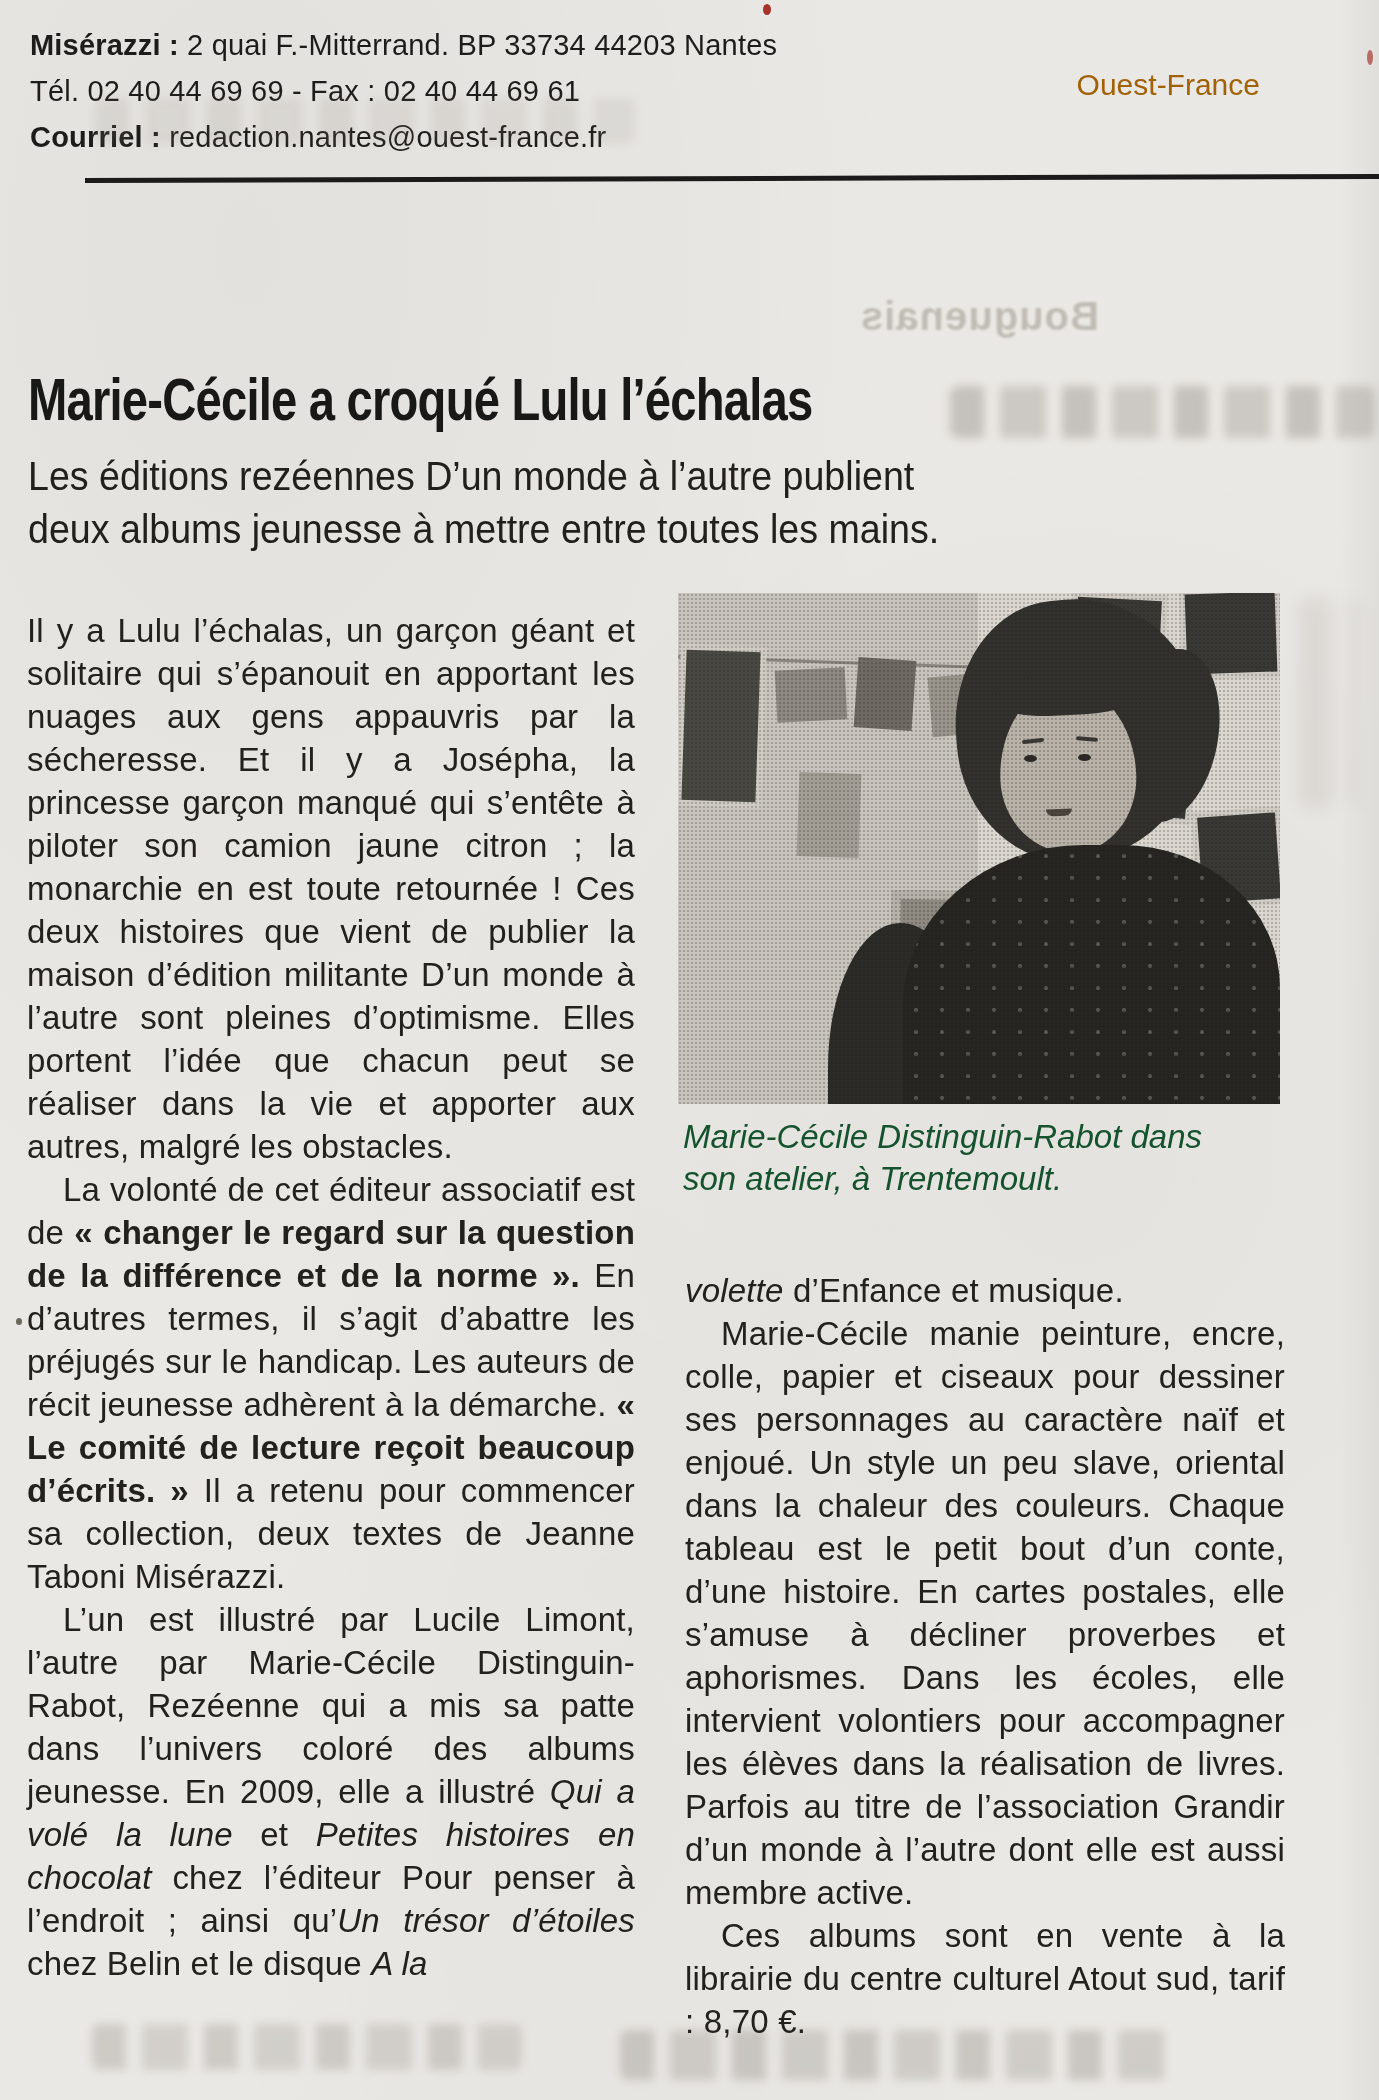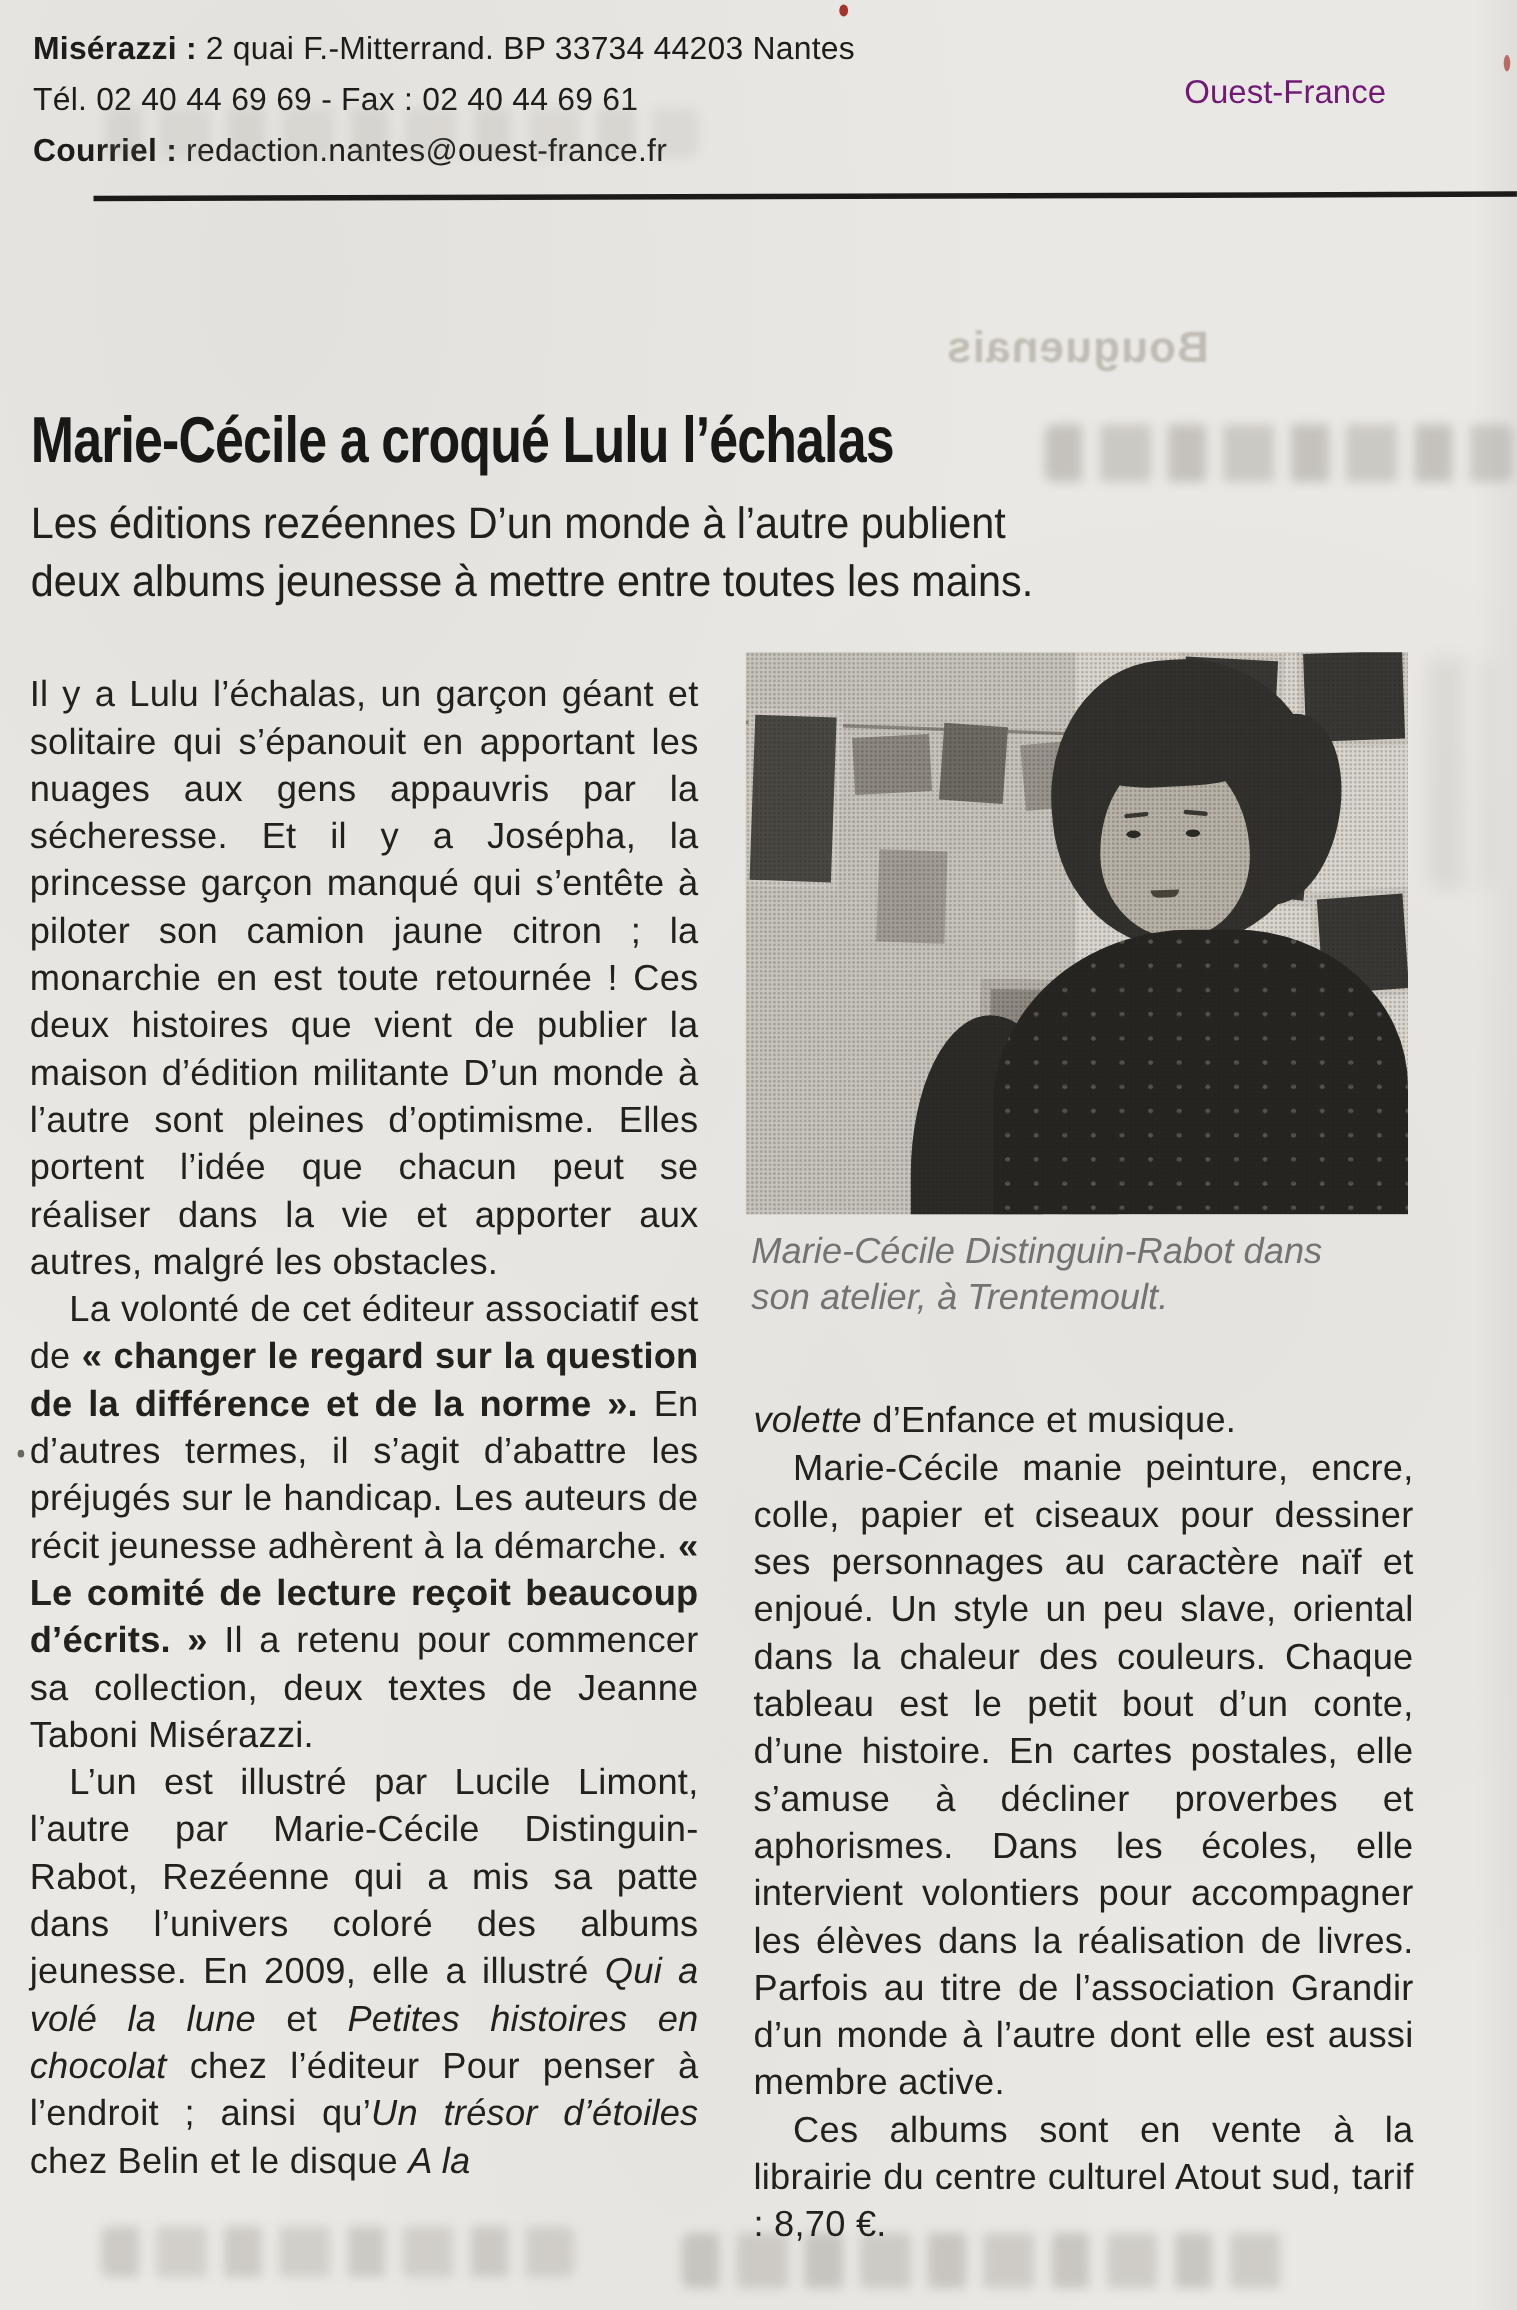--- a/index.html
+++ b/index.html
@@ -7,21 +7,21 @@
        font-family:"Liberation Sans", sans-serif;color:#23221f;
        background:
          radial-gradient(ellipse at 18% 12%, rgba(0,0,0,0.03), transparent 42%),
          radial-gradient(ellipse at 78% 55%, rgba(0,0,0,0.025), transparent 46%),
          radial-gradient(ellipse at 45% 85%, rgba(0,0,0,0.02), transparent 40%),
          #eae8e4;}
   .abs{position:absolute;}
   
   .mast-left{left:30px;top:22px;font-size:29px;line-height:46px;letter-spacing:.2px;color:#1d1c1a;}
   .mast-left b{font-weight:bold;}
-  .mast-right{left:700px;top:62px;width:560px;text-align:right;font-size:30px;line-height:46px;color:#701a75;}
+  .mast-right{left:700px;top:62px;width:560px;text-align:right;font-size:30px;line-height:46px;color:#a16207;}
   .rule{left:85px;top:176px;width:1294px;height:5px;background:#1c1b19;transform:rotate(-0.18deg);}
   
   .headline{left:28px;top:366px;font-size:59px;font-weight:bold;letter-spacing:-1px;
             white-space:nowrap;transform:scaleX(0.8);transform-origin:left top;color:#181816;}
   .subhead{left:28px;top:450px;font-size:40px;line-height:53px;color:#21201d;
            transform:scaleX(0.94);transform-origin:left top;white-space:nowrap;}
   
   .col{font-size:33px;line-height:43px;color:#22211e;}
   .col-left{left:27px;top:593px;width:608px;margin-top:16px;}
   .col-right{left:685px;top:1243px;width:600px;margin-top:26px;}
@@ -51,21 +51,21 @@
   .ph-fringe{left:314px;top:74px;width:152px;height:48px;background:#33312d;border-radius:50% 50% 40% 40%;transform:rotate(-3deg);}
   .eye{width:13px;height:7px;background:#2b2a27;border-radius:50%;}
   .brow{width:22px;height:4px;background:#3a3833;border-radius:2px;}
   .mouth{left:368px;top:216px;width:26px;height:7px;background:#4c453d;border-radius:0 0 12px 12px;transform:rotate(-2deg);}
   .ph-body{left:225px;top:252px;width:377px;height:259px;background:#262522;
       border-radius:48% 42% 0 0 / 62% 55% 0 0;
       background-image:radial-gradient(rgba(215,210,200,0.28) 2px, transparent 2.6px);
       background-size:26px 22px;}
   .ph-shoulder{left:150px;top:330px;width:120px;height:181px;background:#2c2b28;border-radius:60% 40% 0 0/80% 30% 0 0;}
   
-  .caption{left:683px;top:1116px;width:565px;font-size:33px;line-height:42px;font-style:italic;color:#737373;text-align:left;}
+  .caption{left:683px;top:1116px;width:565px;font-size:33px;line-height:42px;font-style:italic;color:#14532d;text-align:left;}
   
   .ghost-town{left:860px;top:294px;font-size:40px;font-weight:bold;color:#b9b5ad;
       transform:scaleX(-1);letter-spacing:1px;filter:blur(1.1px);opacity:.85;}
   .ghost-bar{border-radius:8px;filter:blur(5px);opacity:.45;
       background:repeating-linear-gradient(90deg, rgba(138,134,126,0.85) 0 34px, transparent 34px 50px, rgba(138,134,126,0.7) 50px 96px, transparent 96px 112px);}
   .gb1{left:950px;top:386px;width:425px;height:52px;}
   .gb2{left:92px;top:2024px;width:430px;height:46px;opacity:.35;}
   .gb3{left:620px;top:2030px;width:560px;height:50px;opacity:.4;}
   .gb4{left:95px;top:98px;width:540px;height:46px;opacity:.18;}
   .gb5{left:1298px;top:598px;width:60px;height:210px;opacity:.16;filter:blur(8px);}

